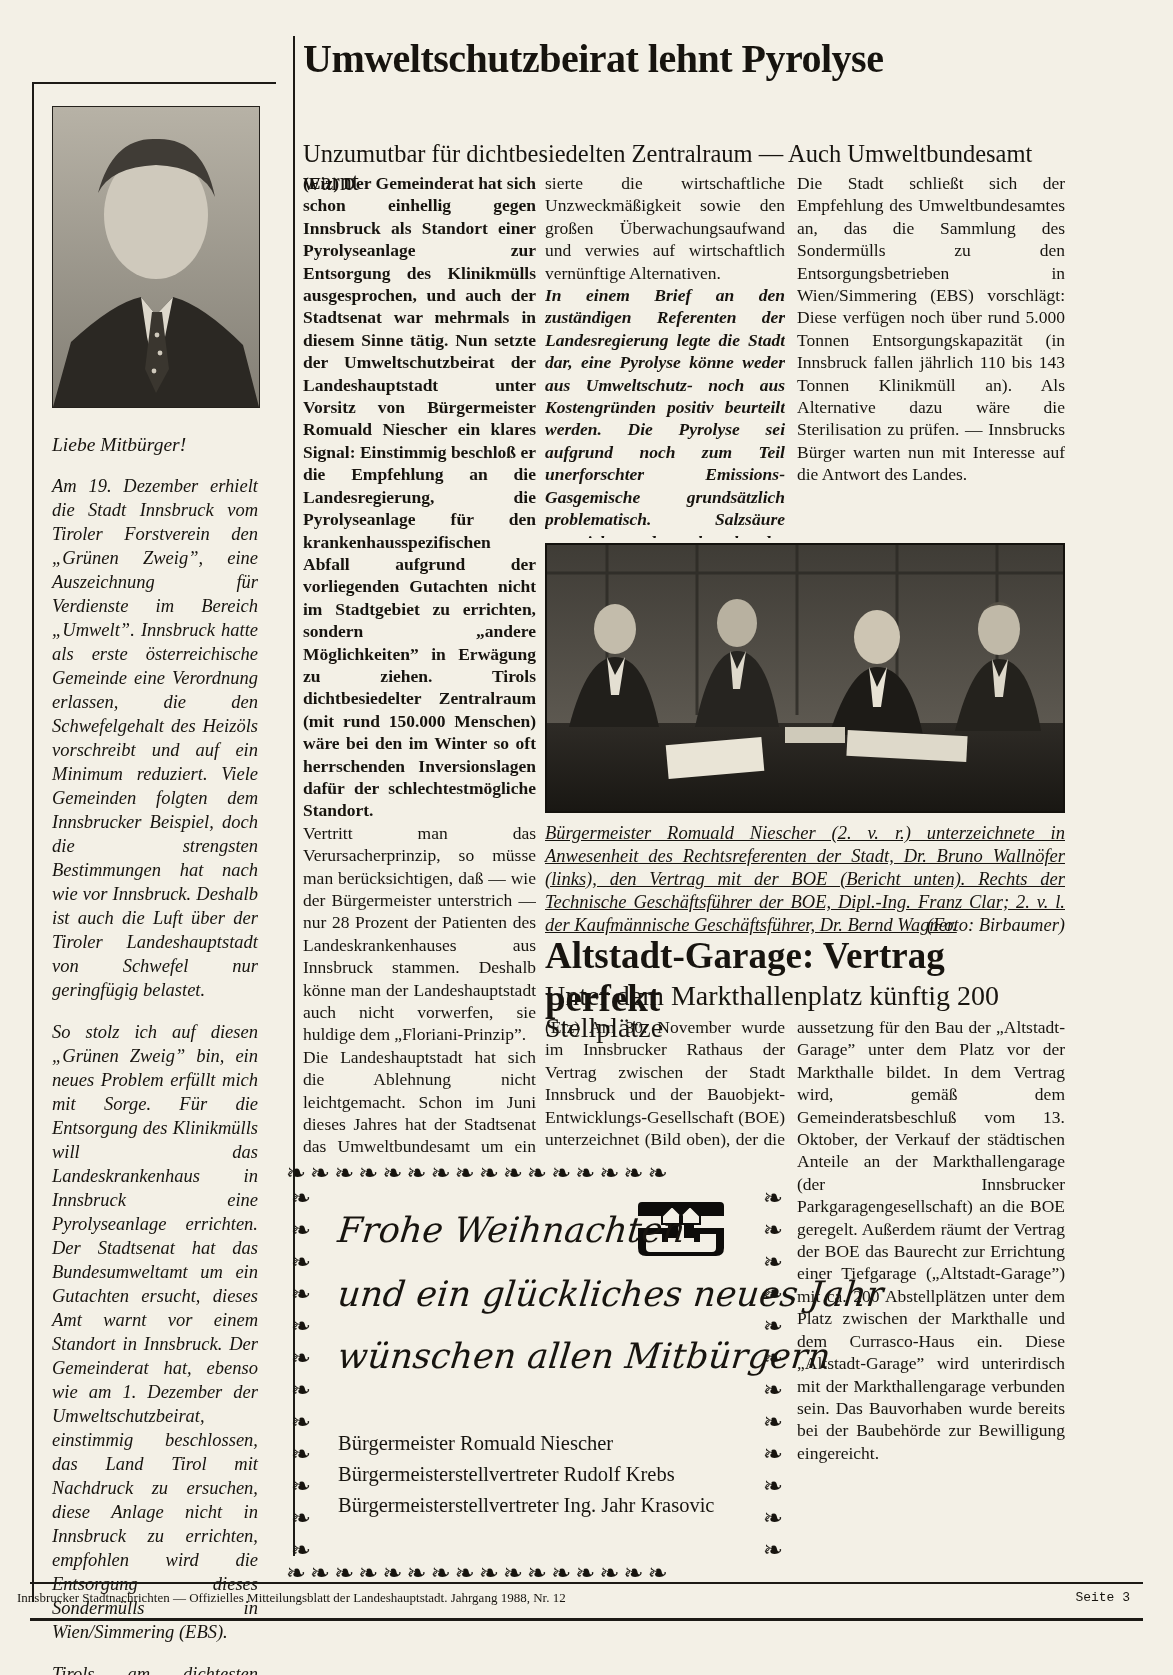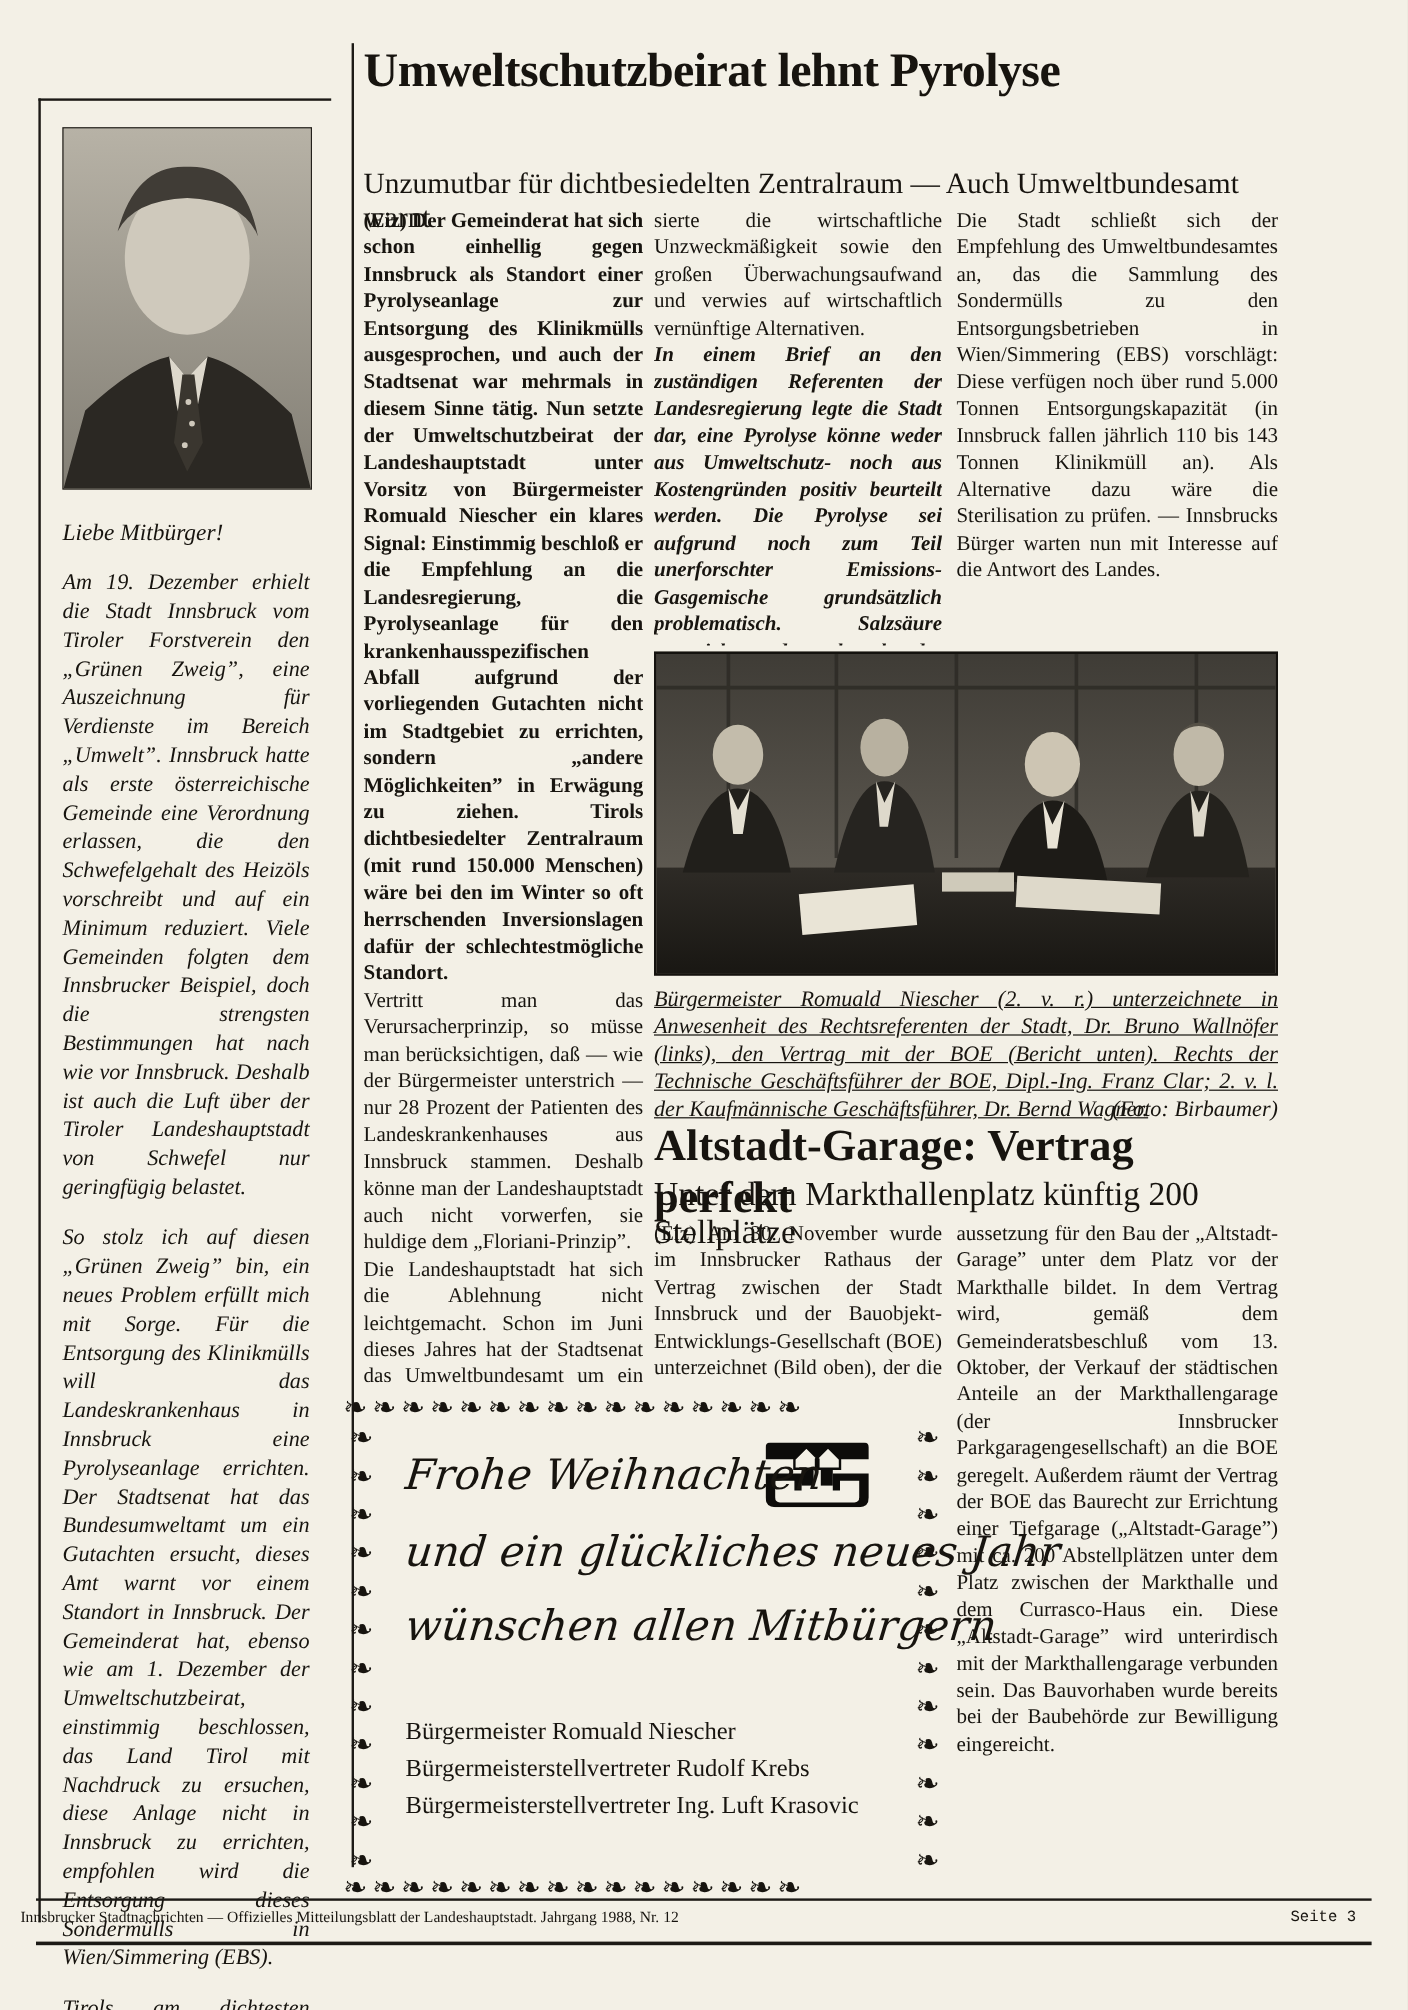--- a/index.html
+++ b/index.html
@@ -184,21 +184,21 @@
       <rect x="46" y="22" width="10" height="14" fill="#0d0c0a"></rect>
     </svg>
 
     <div class="script-line" style="top:54px;">Frohe Weihnachten</div>
     <div class="script-line" style="top:118px;">und ein glückliches neues Jahr</div>
     <div class="script-line" style="top:180px;">wünschen allen Mitbürgern</div>
 
     <div class="greeting-names">
       <div>Bürgermeister Romuald Niescher</div>
       <div>Bürgermeisterstellvertreter Rudolf Krebs</div>
-      <div>Bürgermeisterstellvertreter Ing. Luft Krasovic</div>
+      <div>Bürgermeisterstellvertreter Ing. Jahr Krasovic</div>
     </div>
   </div>
 
   <div class="h-rule" style="left:30px;top:1582px;width:1113px;height:1.5px;"></div>
   <div class="footer-text">
     <span>Innsbrucker Stadtnachrichten — Offizielles Mitteilungsblatt der Landeshauptstadt. Jahrgang 1988, Nr. 12</span>
     <span class="footer-right">Seite 3</span>
   </div>
   <div class="h-rule" style="left:30px;top:1618px;width:1113px;height:3px;"></div>
 

